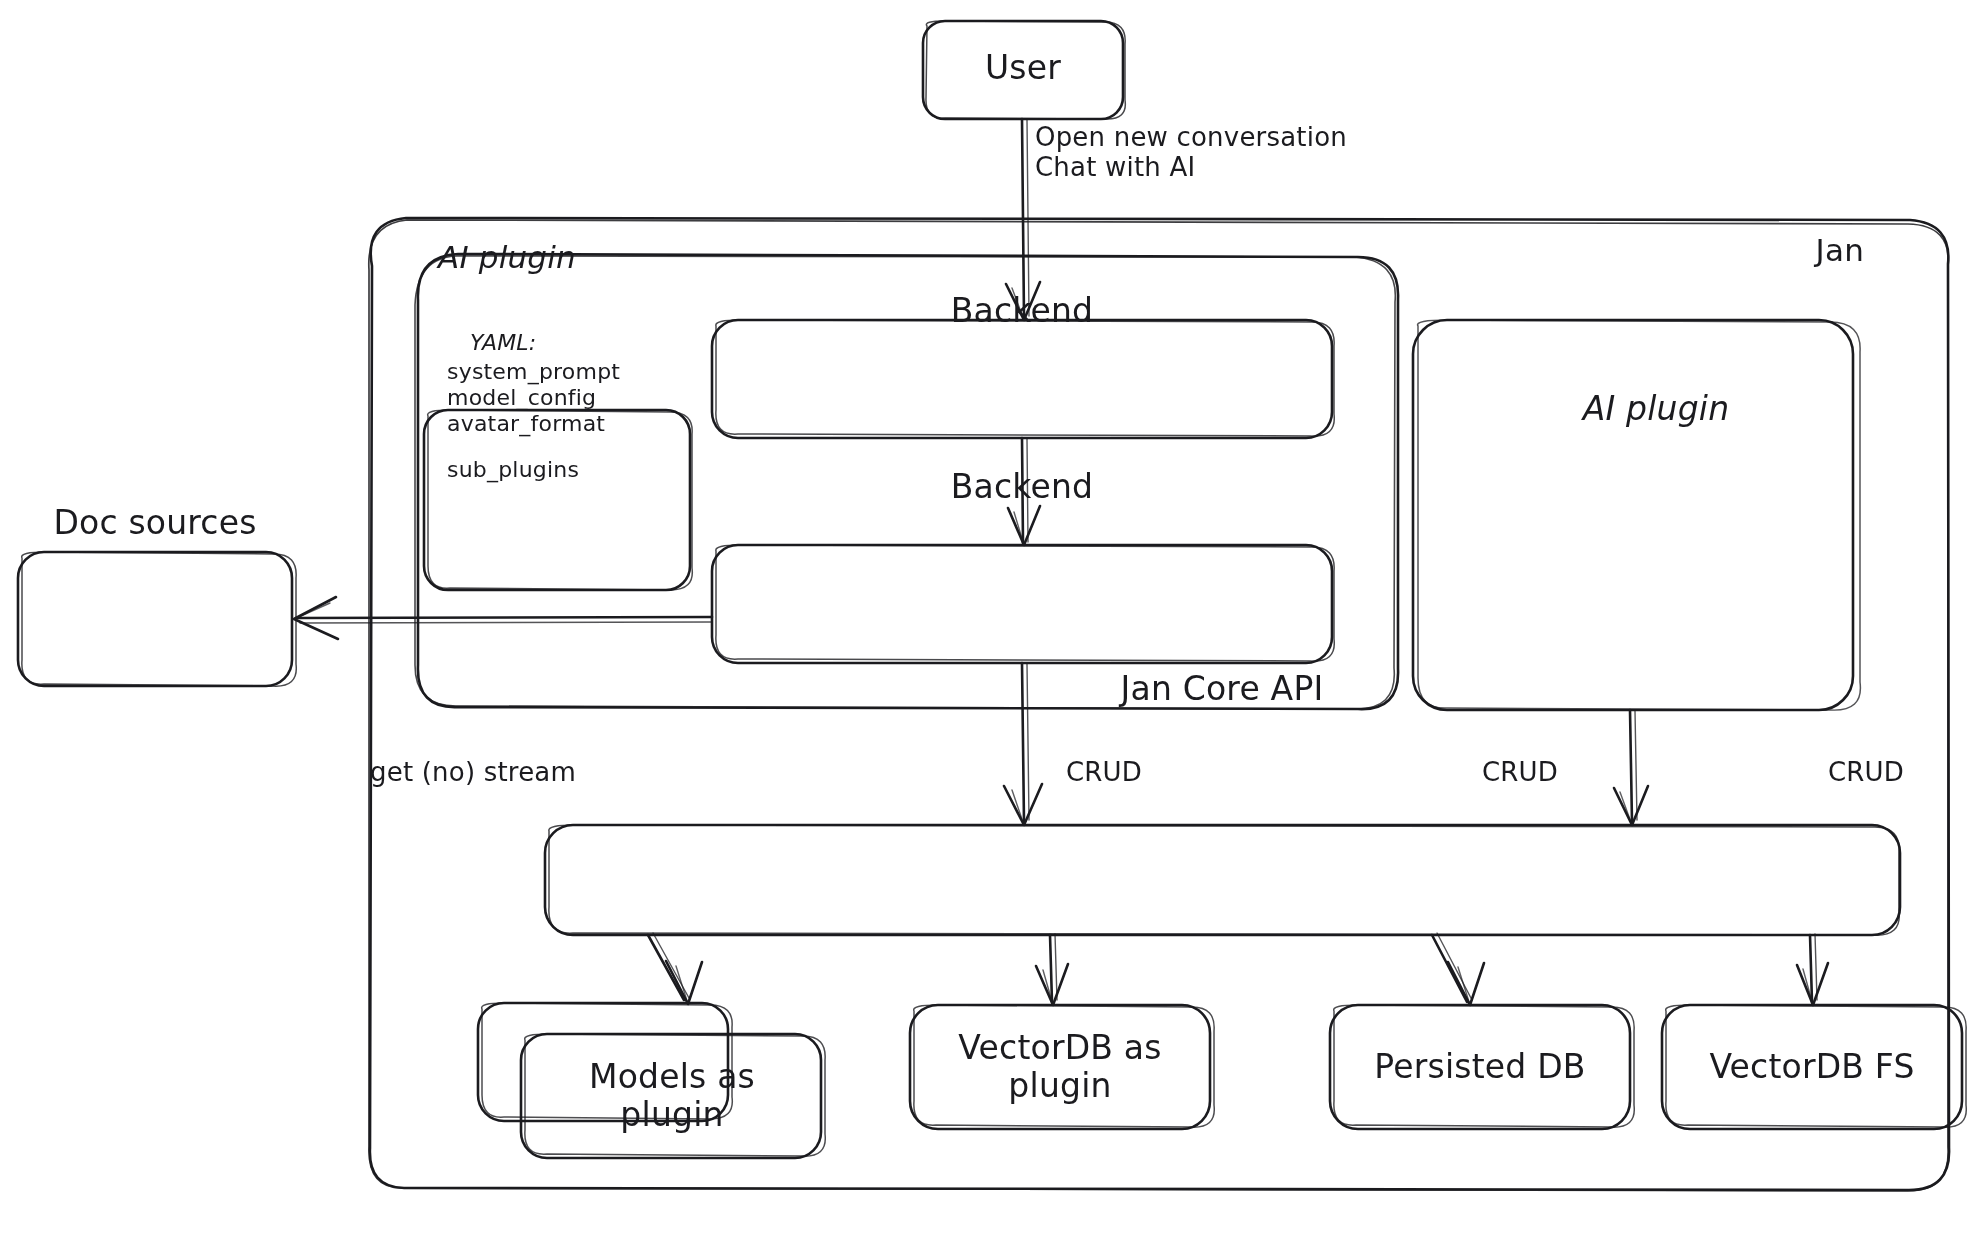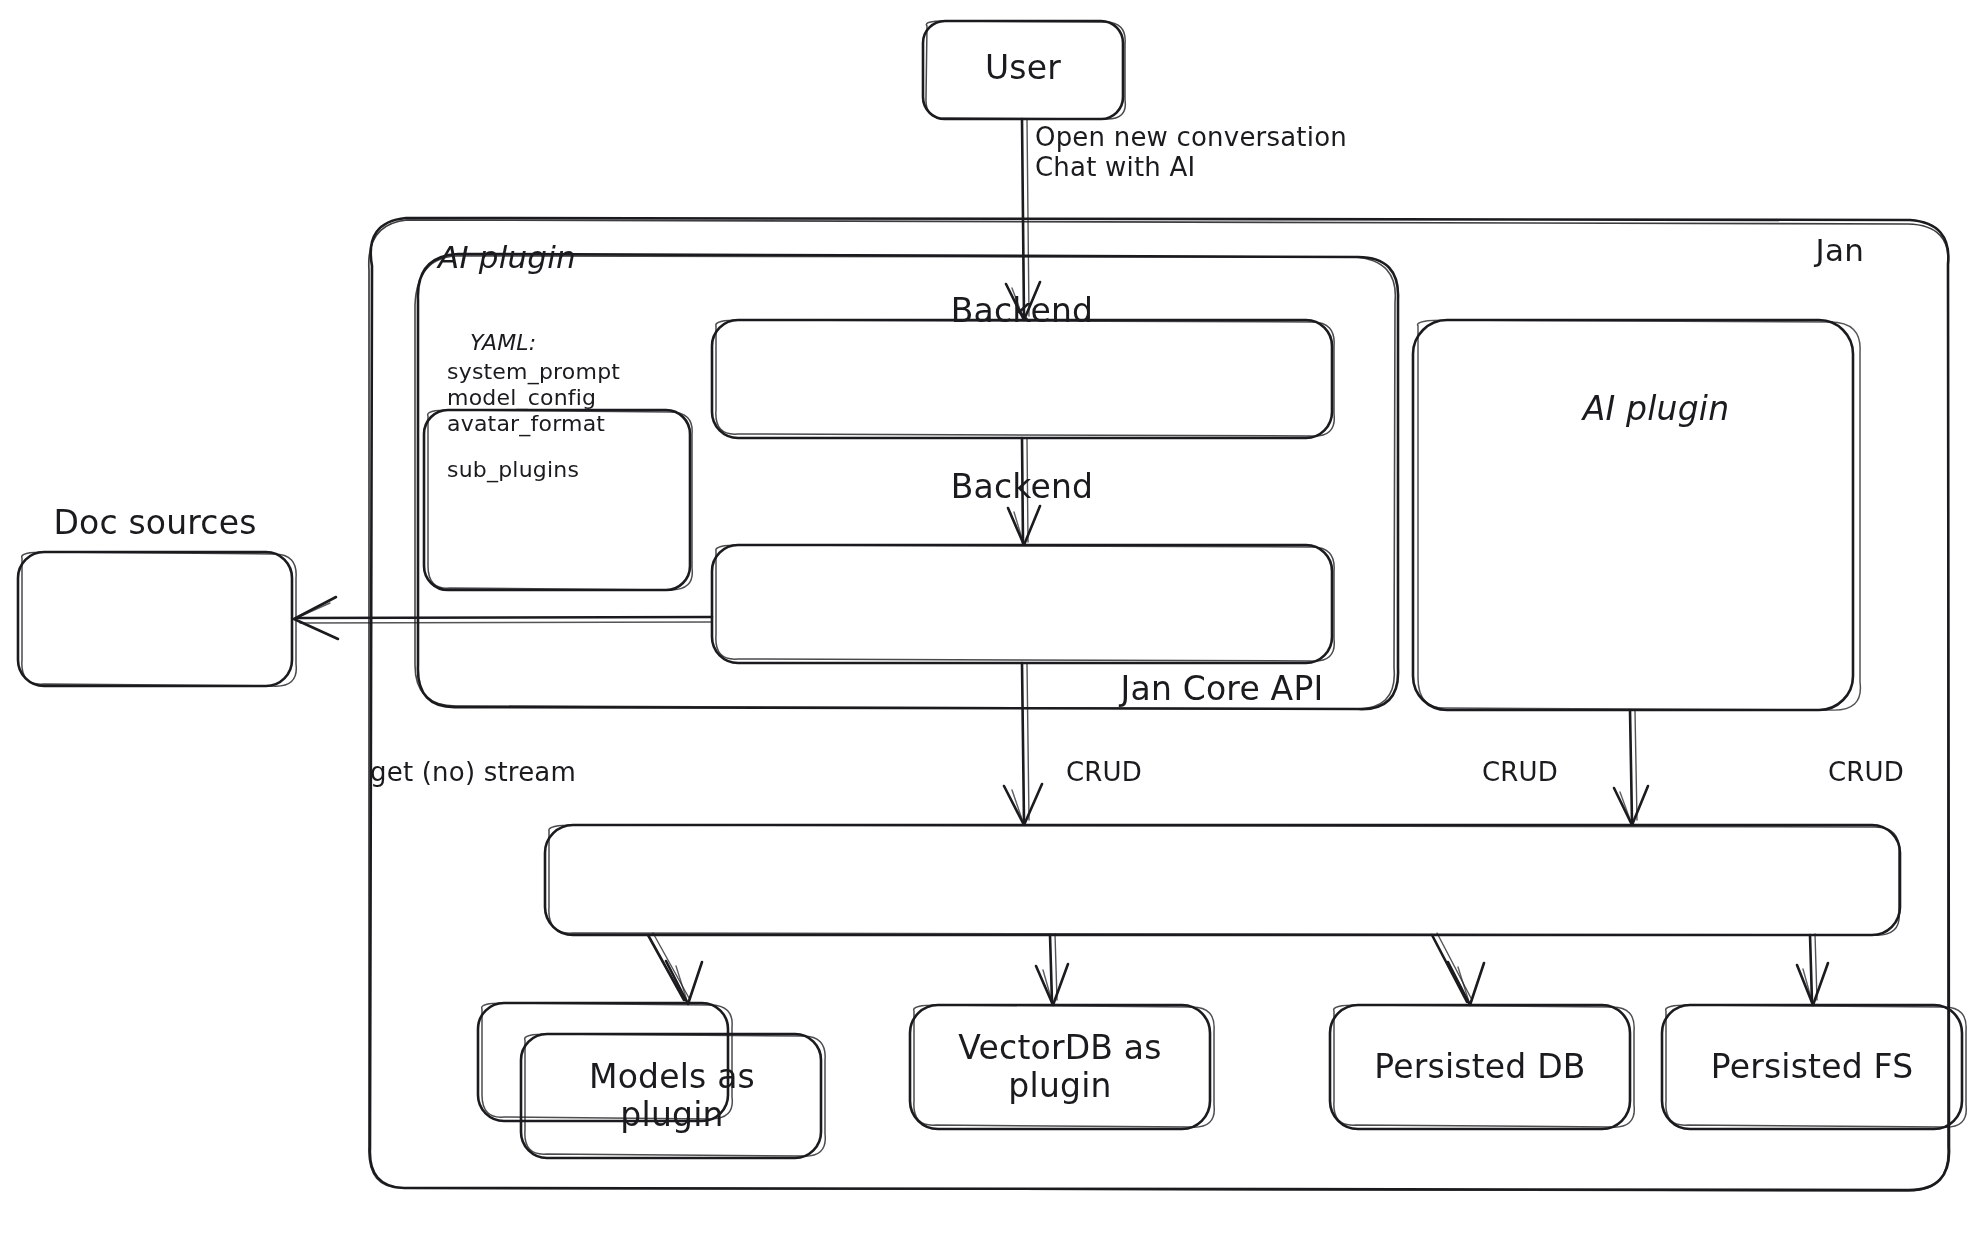--- a/index.html
+++ b/index.html
@@ -183,15 +183,15 @@
   <div class="lbl edge-text" style="left:370px;top:757px;">get (no) stream</div>
   <div class="lbl edge-text" style="left:1066px;top:757px;">CRUD</div>
   <div class="lbl edge-text" style="left:1482px;top:757px;">CRUD</div>
   <div class="lbl edge-text" style="left:1828px;top:757px;">CRUD</div>
 
   <div class="lbl node-text ctr" style="left:672px;top:1096px;">Models as
 plugin</div>
   <div class="lbl node-text ctr" style="left:1060px;top:1067px;">VectorDB as
 plugin</div>
   <div class="lbl node-text ctr" style="left:1480px;top:1067px;">Persisted DB</div>
-  <div class="lbl node-text ctr" style="left:1812px;top:1067px;">Persisted FS</div>
+  <div class="lbl node-text ctr" style="left:1812px;top:1067px;">VectorDB FS</div>
 
 </div>
 
 </body></html>

